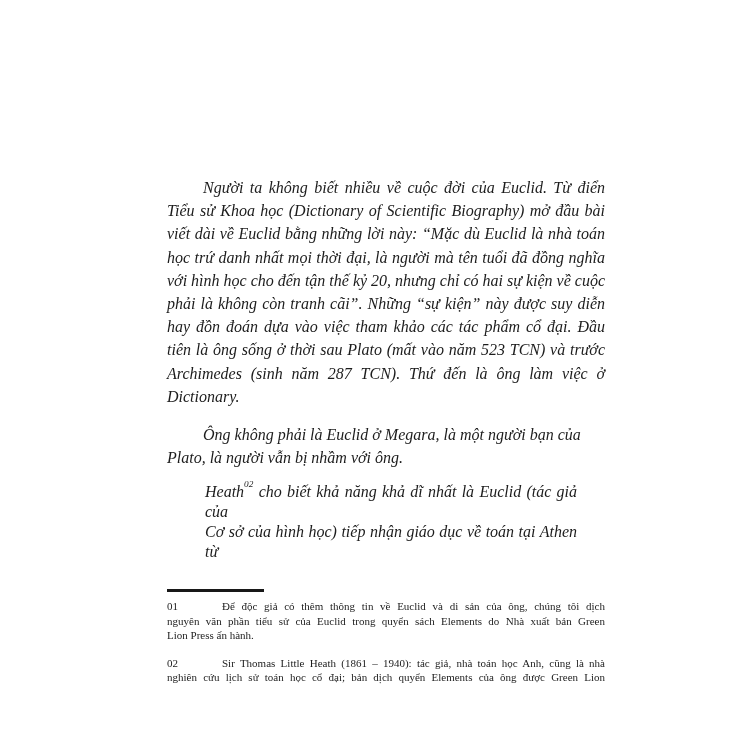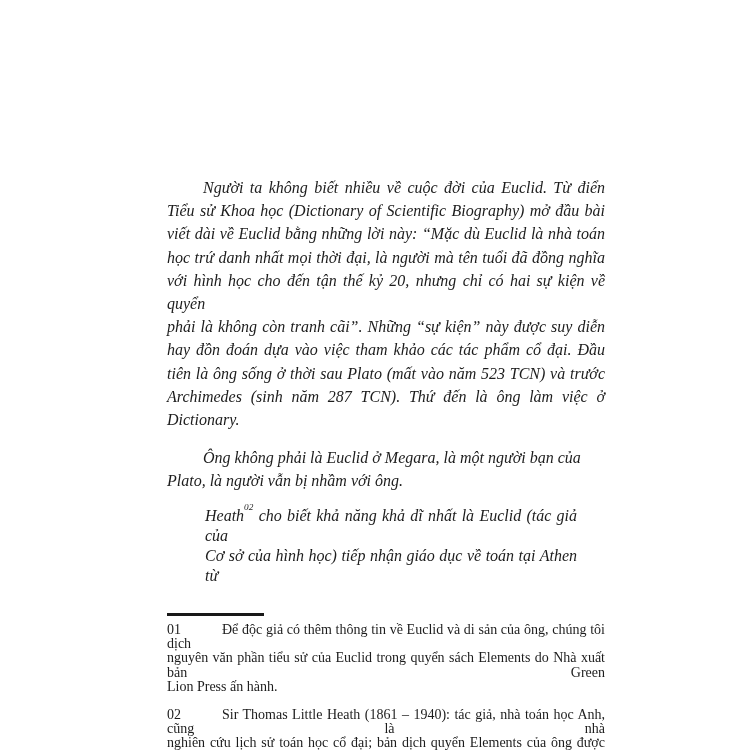--- a/index.html
+++ b/index.html
@@ -53,21 +53,21 @@
     top: -0.45em;
   }
   .fn-rule {
     margin-top: 27px;
     width: 97px; height: 3px;
     background: #181818;
   }
   .footnotes { margin-top: 7px; }
   .fn {
     font-style: normal;
-    font-size: 14px;
+    font-size: 11px;
     line-height: 14.4px;
   }
   .fn + .fn { margin-top: 13px; }
   .fn-marker {
     display: inline-block;
     width: 55px;
   }
 </style>
 </head>
 <body>
@@ -75,21 +75,21 @@
 <div class="page" style="--bg: #ffffff; --ink: #1c1c1c;">
   <div class="content">
 
 
     <div id="paragraphs">
         <div class="para para-0">
           <div class="line just" style="text-indent: 36px;">Người ta không biết nhiều về cuộc đời của Euclid. Từ điển</div>
           <div class="line just">Tiểu sử Khoa học (Dictionary of Scientific Biography) mở đầu bài</div>
           <div class="line just">viết dài về Euclid bằng những lời này: “Mặc dù Euclid là nhà toán</div>
           <div class="line just">học trứ danh nhất mọi thời đại, là người mà tên tuổi đã đồng nghĩa</div>
-          <div class="line just">với hình học cho đến tận thế kỷ 20, nhưng chỉ có hai sự kiện về quyển</div>
+          <div class="line just">với hình học cho đến tận thế kỷ 20, nhưng chỉ có hai sự kiện về cuộc</div>
           <div class="line just">phải là không còn tranh cãi”. Những “sự kiện” này được suy diễn</div>
           <div class="line just">hay đồn đoán dựa vào việc tham khảo các tác phẩm cổ đại. Đầu</div>
           <div class="line just">tiên là ông sống ở thời sau Plato (mất vào năm 523 TCN) và trước</div>
           <div class="line just">Archimedes (sinh năm 287 TCN). Thứ đến là ông làm việc ở</div>
           <div class="line">Dictionary.</div>
         </div>
         <div class="para para-1">
           <div class="line" style="text-indent: 36px;">Ông không phải là Euclid ở Megara, là một người bạn của</div>
           <div class="line">Plato, là người vẫn bị nhầm với ông.</div>
         </div>

